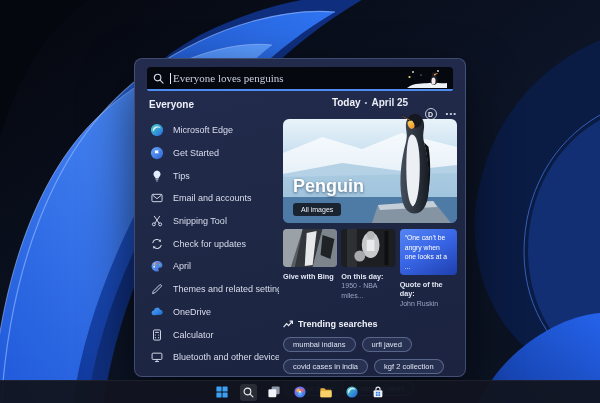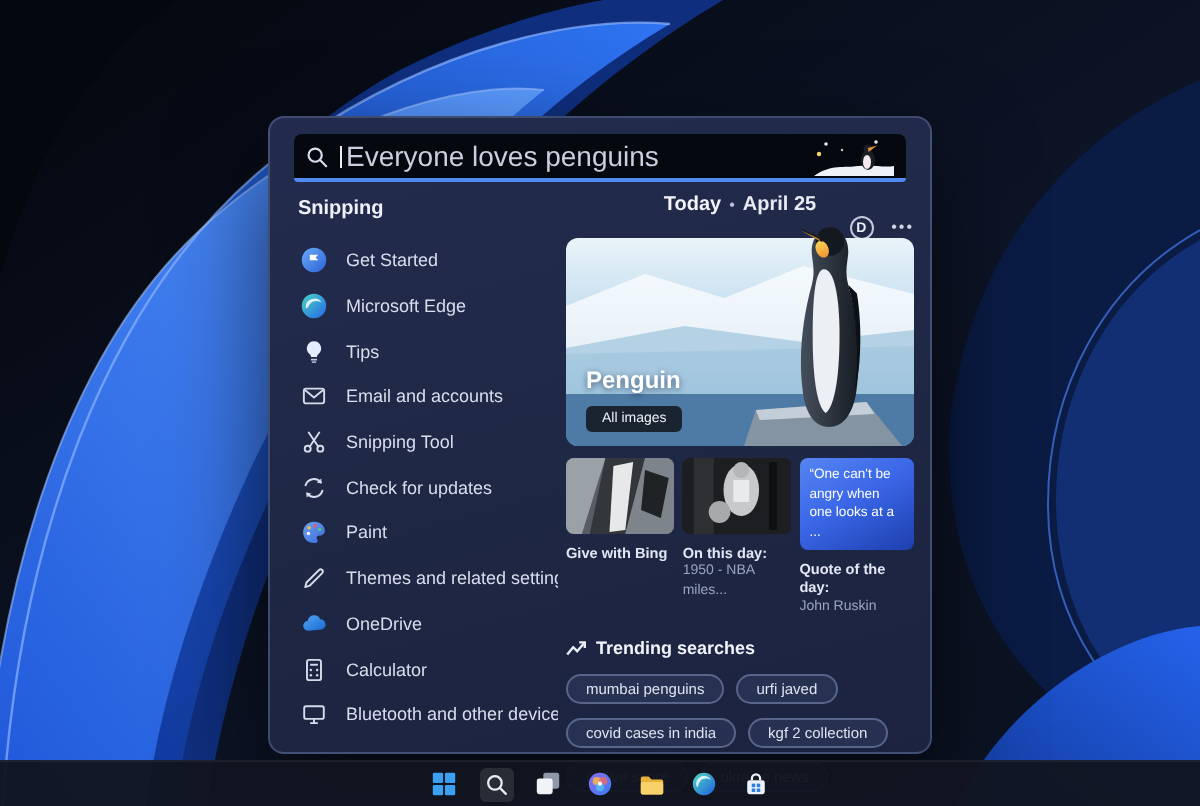--- a/index.html
+++ b/index.html
@@ -23,21 +23,21 @@
   .search-bar {
     position:absolute; left:12px; right:12px; top:8px; height:24px;
     background:#05080f; border-radius:4px 4px 2px 2px;
     border-bottom:2px solid #4f8bf0;
     display:flex; align-items:center; padding:0 6px;
   }
   .search-bar svg.mag { flex:0 0 auto; margin-right:6px; }
   .caret { width:1px; height:11px; background:#e8ecf4; margin-right:2px; }
   .search-input {
     flex:1; background:transparent; border:none; outline:none;
-    color:#c9cfdf; font-size:14px; font-family:Liberation Sans, sans-serif;
+    color:#c9cfdf; font-size:11px; font-family:Liberation Serif, serif;
   }
   .search-deco { flex:0 0 auto; width:40px; height:20px; }
 
   .panel-body { position:absolute; top:38px; left:12px; right:8px; bottom:6px; display:flex; }
 
   
   .col-left { width:132px; margin-right:4px; flex:0 0 auto; }
   .suggested-title { font-size:10px; font-weight:700; color:#eef1f8; margin:2px 0 9px 2px; }
   .s-item { display:flex; align-items:center; gap:9px; height:22.7px; padding-left:2px; cursor:default; border-radius:4px; }
   .s-item .ic { width:15px; height:15px; display:flex; align-items:center; justify-content:center; flex:0 0 auto; }
@@ -54,21 +54,21 @@
   .d-badge { width:12px; height:12px; border:1px solid #c2c9dc; border-radius:50%;
     color:#e8ecf4; font-size:7px; font-weight:700; display:flex; align-items:center; justify-content:center; }
   .more-btn { color:#cfd5e6; font-size:8px; letter-spacing:1px; line-height:8px; }
 
   
   .hero { position:relative; margin-top:8px; width:100%; height:104px; border-radius:6px; }
   .hero-bg { position:absolute; inset:0; border-radius:6px; overflow:hidden; }
   .hero-bg svg { display:block; width:100%; height:100%; }
   .penguin { position:absolute; right:16px; bottom:0; width:52px; height:119px; z-index:2; }
   .hero-title { position:absolute; left:10px; bottom:26px; z-index:3; color:#fff;
-    font-size:12px; font-weight:700; text-shadow:0 1px 3px rgba(10,30,60,.6); }
+    font-size:18px; font-weight:700; text-shadow:0 1px 3px rgba(10,30,60,.6); }
   .all-images {
     position:absolute; left:10px; bottom:7px; z-index:3;
     background:rgba(18,21,28,.85); color:#eef1f8; font-size:7px;
     padding:3px 8px; border-radius:3px; border:none; font-family:inherit;
   }
 
   
   .cards-row { display:flex; gap:4px; margin-top:6px; }
   .icard { display:flex; flex-direction:column; }
   .icard.c0 { width:55px; } .icard.c1 { width:55px; } .icard.c2 { width:58px;justify-content:center; }
@@ -159,52 +159,52 @@
         <ellipse cx="27" cy="12" rx="3.5" ry="5" fill="#1a1f26"></ellipse>
         <ellipse cx="26.5" cy="13" rx="2" ry="3.5" fill="#f6e9ee"></ellipse>
         <circle cx="27" cy="6.5" r="2.3" fill="#1a1f26"></circle>
         <path d="M27,6 L31.5,4.8 L27.3,8 Z" fill="#e8913f"></path>
       </svg>
     </div>
 
     <div class="panel-body">
 
       <div class="col-left">
-        <div class="suggested-title">Snipping</div>
+        <div class="suggested-title">Everyone</div>
+
+        <div class="s-item">
+          <span class="ic">
+            <svg width="14" height="14" viewBox="0 0 16 16">
+              <defs>
+                  <linearGradient id="gEdge" x1="0" y1="0" x2="1" y2="1">
+                    <stop offset="0" stop-color="#49d6c3"></stop>
+                    <stop offset="1" stop-color="#2566e8"></stop>
+                  </linearGradient>
+                </defs>
+              <circle cx="8" cy="8" r="7" fill="url(#gEdge)"></circle>
+              <path d="M3.2,8.8 a5,5 0 0 1 9.3,-2.6 c-1.6,-1.2 -4.8,-1.6 -6.6,0.4 c-1.6,1.7 -1.4,3.6 -2.7,2.2 z" fill="rgba(255,255,255,0.85)"></path>
+            </svg>
+          </span>
+          <span class="lbl">Microsoft Edge</span>
+        </div>
 
         <div class="s-item">
           <span class="ic">
             <svg width="14" height="14" viewBox="0 0 16 16">
               <defs>
                   <linearGradient id="gGS" x1="0" y1="0" x2="1" y2="1">
                     <stop offset="0" stop-color="#6aa9f7"></stop>
                     <stop offset="1" stop-color="#2b63d9"></stop>
                   </linearGradient>
                 </defs>
               <circle cx="8" cy="8" r="7" fill="url(#gGS)"></circle>
               <path d="M5.6,11.4 L5.6,5 L10.4,5 L8.9,6.6 L10.4,8.2 L5.6,8.2" fill="#fff"></path>
             </svg>
           </span>
           <span class="lbl">Get Started</span>
-        </div>
-
-        <div class="s-item">
-          <span class="ic">
-            <svg width="14" height="14" viewBox="0 0 16 16">
-              <defs>
-                  <linearGradient id="gEdge" x1="0" y1="0" x2="1" y2="1">
-                    <stop offset="0" stop-color="#49d6c3"></stop>
-                    <stop offset="1" stop-color="#2566e8"></stop>
-                  </linearGradient>
-                </defs>
-              <circle cx="8" cy="8" r="7" fill="url(#gEdge)"></circle>
-              <path d="M3.2,8.8 a5,5 0 0 1 9.3,-2.6 c-1.6,-1.2 -4.8,-1.6 -6.6,0.4 c-1.6,1.7 -1.4,3.6 -2.7,2.2 z" fill="rgba(255,255,255,0.85)"></path>
-            </svg>
-          </span>
-          <span class="lbl">Microsoft Edge</span>
         </div>
 
         <div class="s-item">
           <span class="ic">
             <svg width="14" height="14" viewBox="0 0 16 16">
               <path d="M8,1.8 a4.2,4.2 0 0 1 2.6,7.4 c-.5,.4 -.9,1.1 -.9,1.7 h-3.4 c0,-.6 -.4,-1.3 -.9,-1.7 A4.2,4.2 0 0 1 8,1.8 z" fill="#e3edff"></path>
               <rect x="6.2" y="11.8" width="3.6" height="1.1" rx="0.5" fill="#bcc9e2"></rect>
               <rect x="6.7" y="13.3" width="2.6" height="1" rx="0.5" fill="#9fb0d0"></rect>
             </svg>
           </span>
@@ -253,21 +253,21 @@
                     <stop offset="1" stop-color="#3a6ad9"></stop>
                   </linearGradient>
                 </defs>
               <path d="M8,2.2 c3.7,0 6.2,2.3 6.2,5.1 c0,1.9 -1.4,2.7 -2.9,2.7 c-.9,0 -1.8,.4 -1.8,1.3 c0,.9 .7,1 .7,1.8 c0,.8 -1,1.2 -2.2,1.2 c-3.7,0 -6.2,-2.7 -6.2,-6 C1.8,4.8 4.5,2.2 8,2.2 z" fill="url(#gPaint)"></path>
               <circle cx="5.2" cy="5.6" r="1" fill="#f0c04a"></circle>
               <circle cx="8.6" cy="4.6" r="1" fill="#e85a5a"></circle>
               <circle cx="11.2" cy="6.6" r="1" fill="#56c27a"></circle>
               <circle cx="4.8" cy="8.8" r="1" fill="#f4f6fa"></circle>
             </svg>
           </span>
-          <span class="lbl">Paint</span>
+          <span class="lbl">April</span>
         </div>
 
         <div class="s-item">
           <span class="ic">
             <svg width="14" height="14" viewBox="0 0 16 16">
               <path d="M3,13.2 L3.7,10.6 L10.9,3.4 a1.25,1.25 0 0 1 1.8,1.8 L5.5,12.4 Z" fill="none" stroke="#d5dbea" stroke-width="1.1" stroke-linejoin="round"></path>
             </svg>
           </span>
           <span class="lbl">Themes and related settings</span>
         </div>
@@ -409,21 +409,21 @@
 
         <div class="trending">
           <div class="tr-head">
             <svg width="10" height="10" viewBox="0 0 10 10">
               <path d="M0.6,8.2 L3.6,4.6 L5.6,6.6 L9.2,2.4" fill="none" stroke="#e8ecf4" stroke-width="1.2"></path>
               <path d="M6.6,2.2 L9.4,2.2 L9.4,5" fill="none" stroke="#e8ecf4" stroke-width="1.2"></path>
             </svg>
             <span class="tr-title">Trending searches</span>
           </div>
           <div class="pills">
-            <span class="pill">mumbai penguins</span>
+            <span class="pill">mumbai indians</span>
             <span class="pill">urfi javed</span>
             <span class="pill">covid cases in india</span>
             <span class="pill">kgf 2 collection</span>
             <span class="pill">ipl live score</span>
             <span class="pill">ukraine news</span>
           </div>
         </div>
 
       </div>
     </div>

